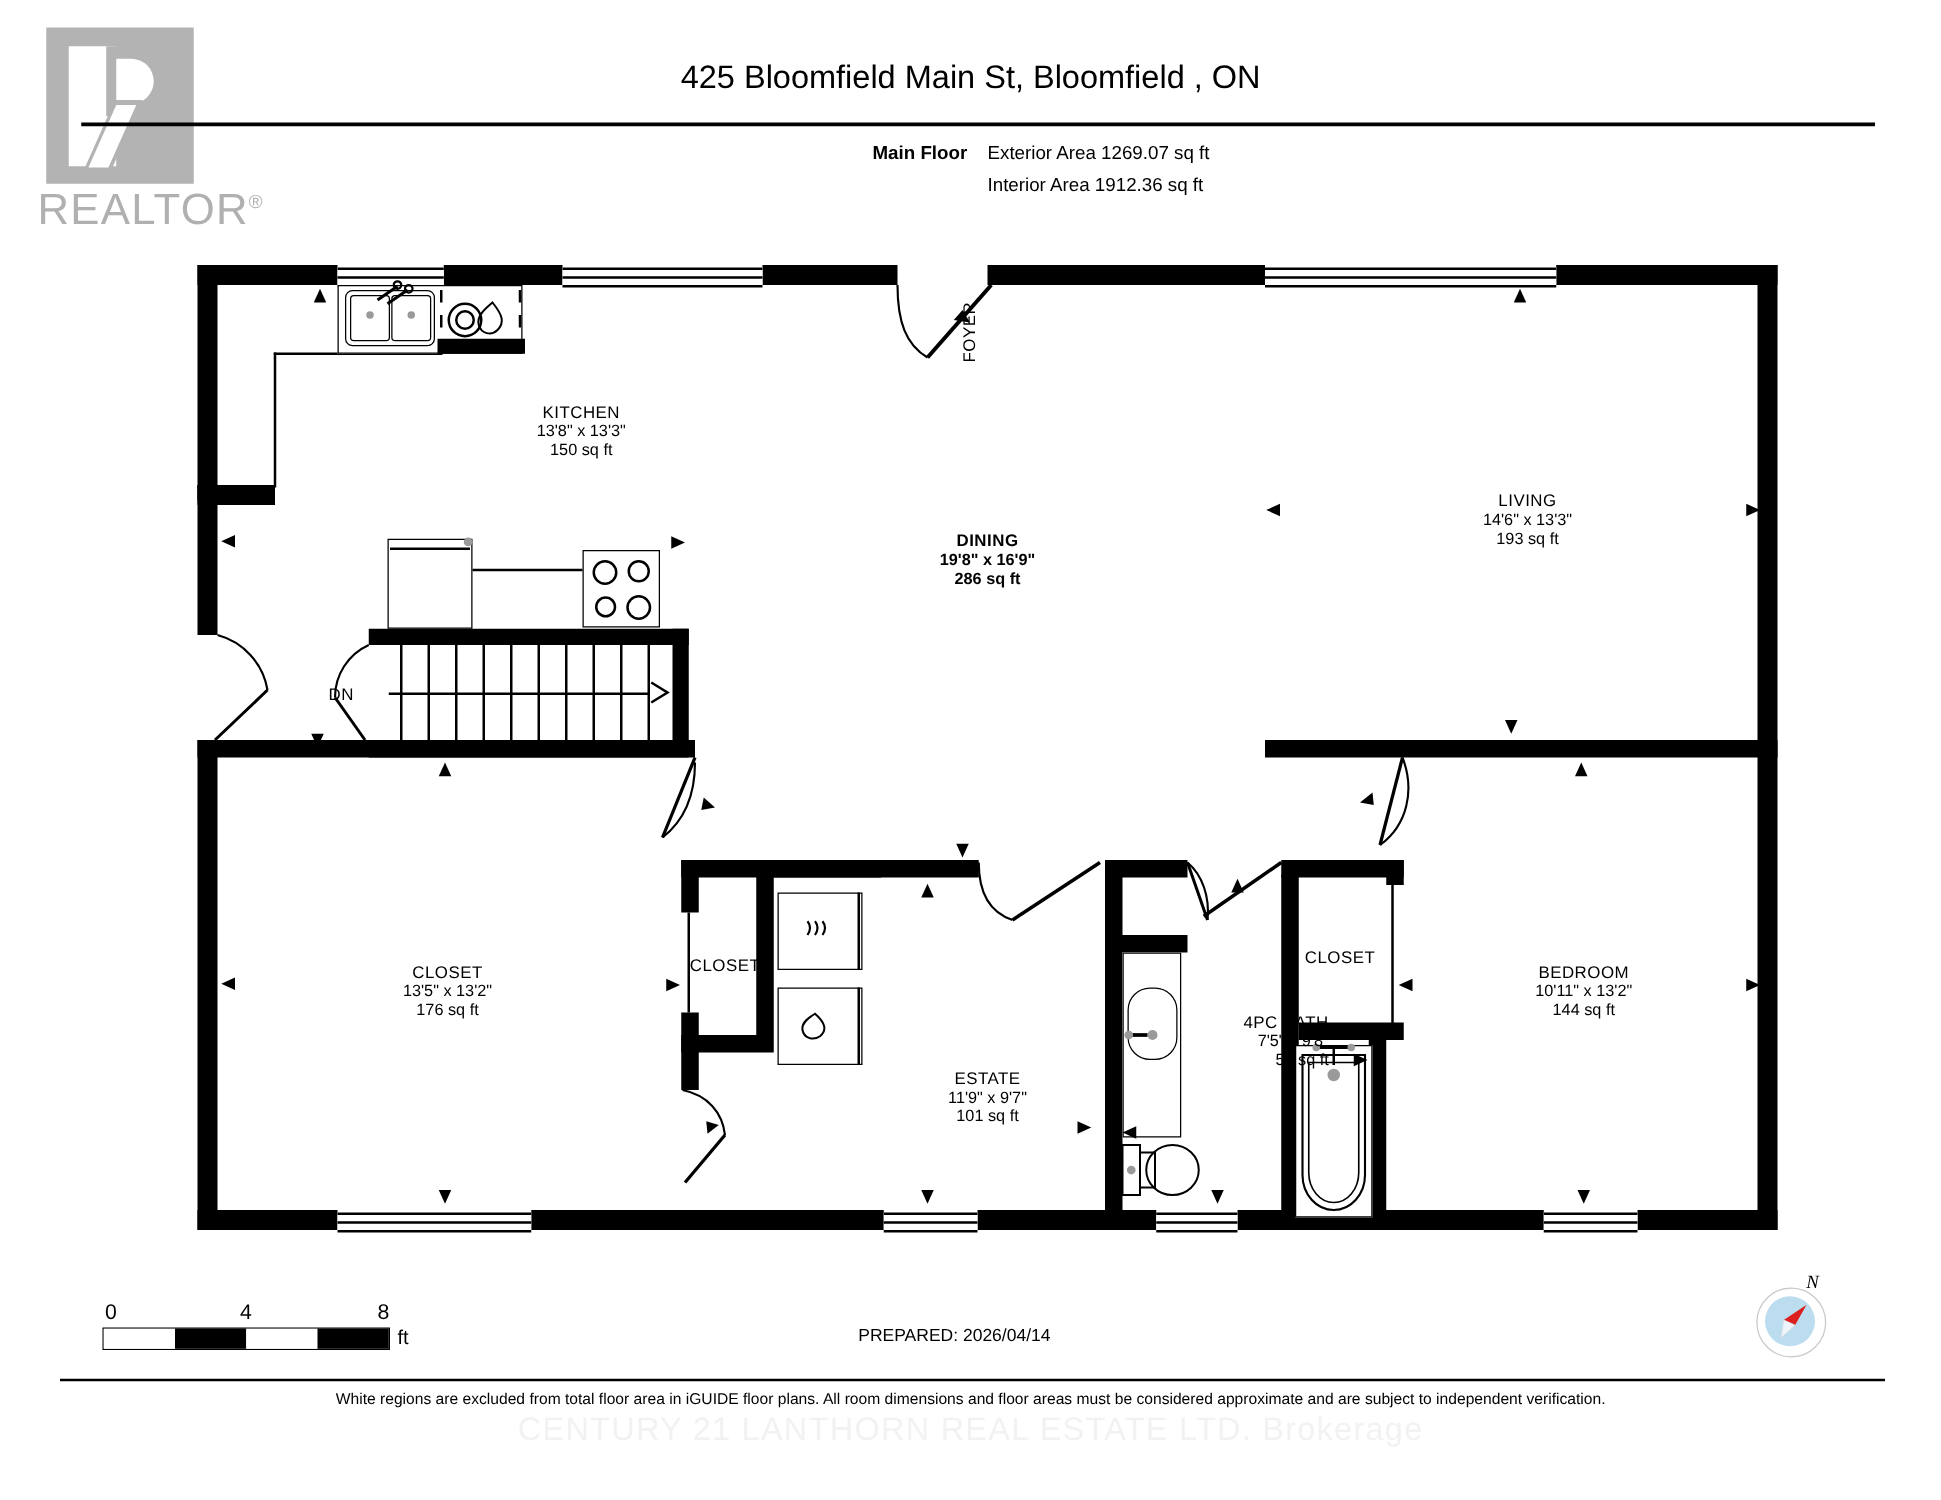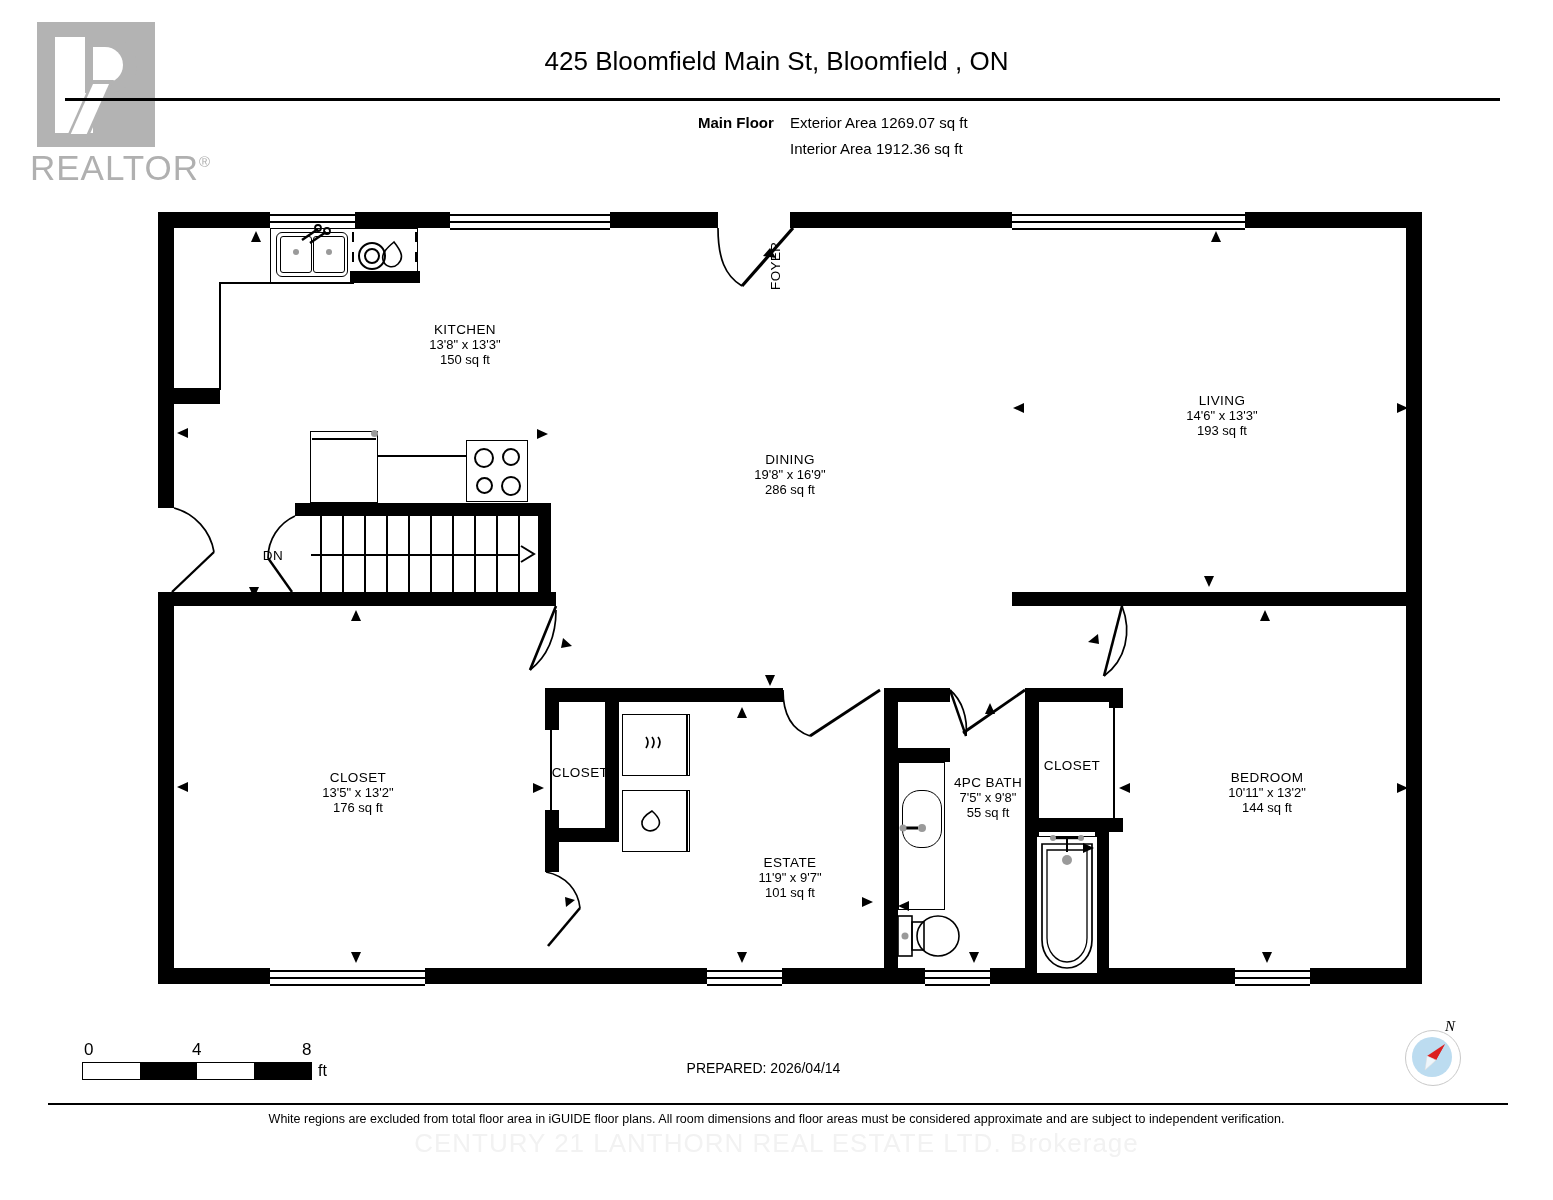--- a/index.html
+++ b/index.html
@@ -348,41 +348,41 @@
       <line x1="1122" y1="606" x2="1104" y2="676" stroke="#000" stroke-width="2.6"></line>
       <polygon points="1098,634 1088,642 1099,644" fill="#000"></polygon>
     </svg>
   </div>
 
   <div class="label" style="left:390px;top:322px;width:150px;">
     <div class="nm">KITCHEN</div>
     <div class="dim">13'8" x 13'3"</div>
     <div class="dim">150 sq ft</div>
   </div>
-  <div class="label" style="left:715px;top:452px;width:150px;">
+  <div class="label" style="left:715px;top:425px;width:150px;font-weight:bold;">
     <div class="nm">DINING</div>
     <div class="dim">19'8" x 16'9"</div>
     <div class="dim">286 sq ft</div>
   </div>
   <div class="label" style="left:1147px;top:393px;width:150px;">
     <div class="nm">LIVING</div>
     <div class="dim">14'6" x 13'3"</div>
     <div class="dim">193 sq ft</div>
   </div>
   <div class="label" style="left:283px;top:770px;width:150px;">
     <div class="nm">CLOSET</div>
     <div class="dim">13'5" x 13'2"</div>
     <div class="dim">176 sq ft</div>
   </div>
   <div class="label" style="left:715px;top:855px;width:150px;">
     <div class="nm">ESTATE</div>
     <div class="dim">11'9" x 9'7"</div>
     <div class="dim">101 sq ft</div>
   </div>
-  <div class="label" style="left:913px;top:775px;width:150px;">
+  <div class="label" style="left:913px;top:810px;width:150px;text-align:right;">
     <div class="nm">4PC BATH</div>
     <div class="dim">7'5" x 9'8"</div>
     <div class="dim">55 sq ft</div>
   </div>
   <div class="label" style="left:1192px;top:770px;width:150px;">
     <div class="nm">BEDROOM</div>
     <div class="dim">10'11" x 13'2"</div>
     <div class="dim">144 sq ft</div>
   </div>
 

